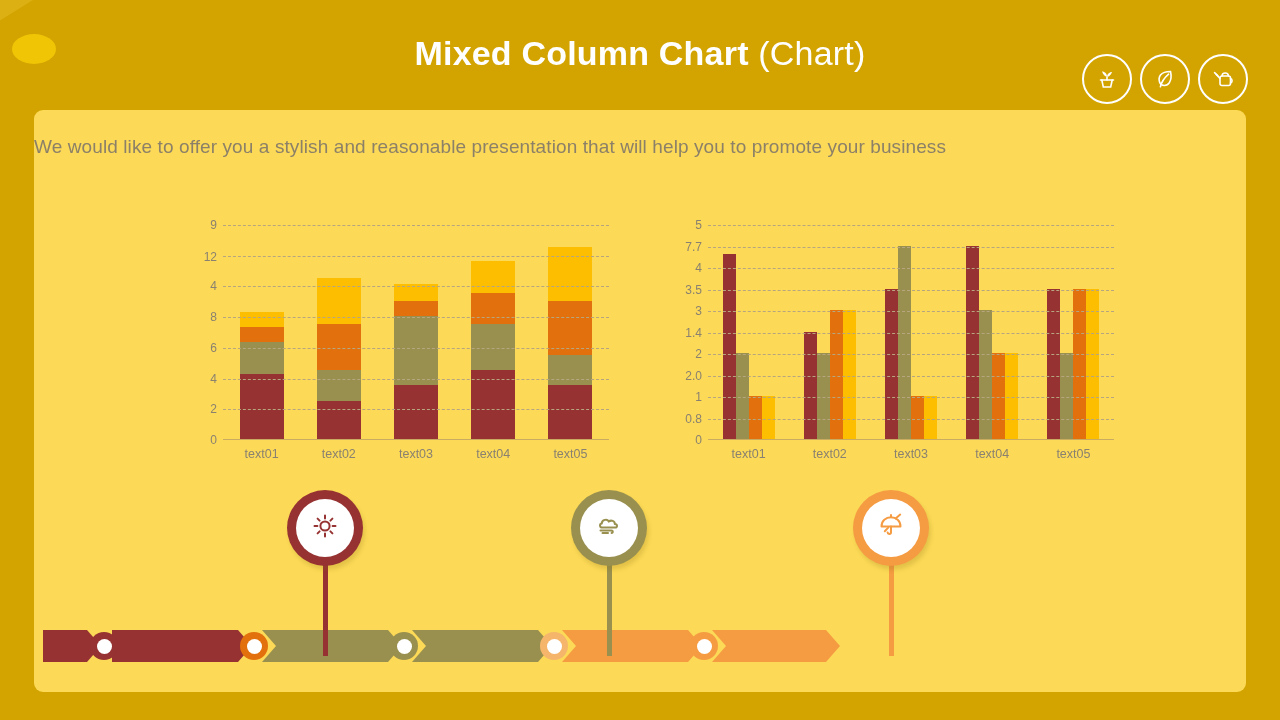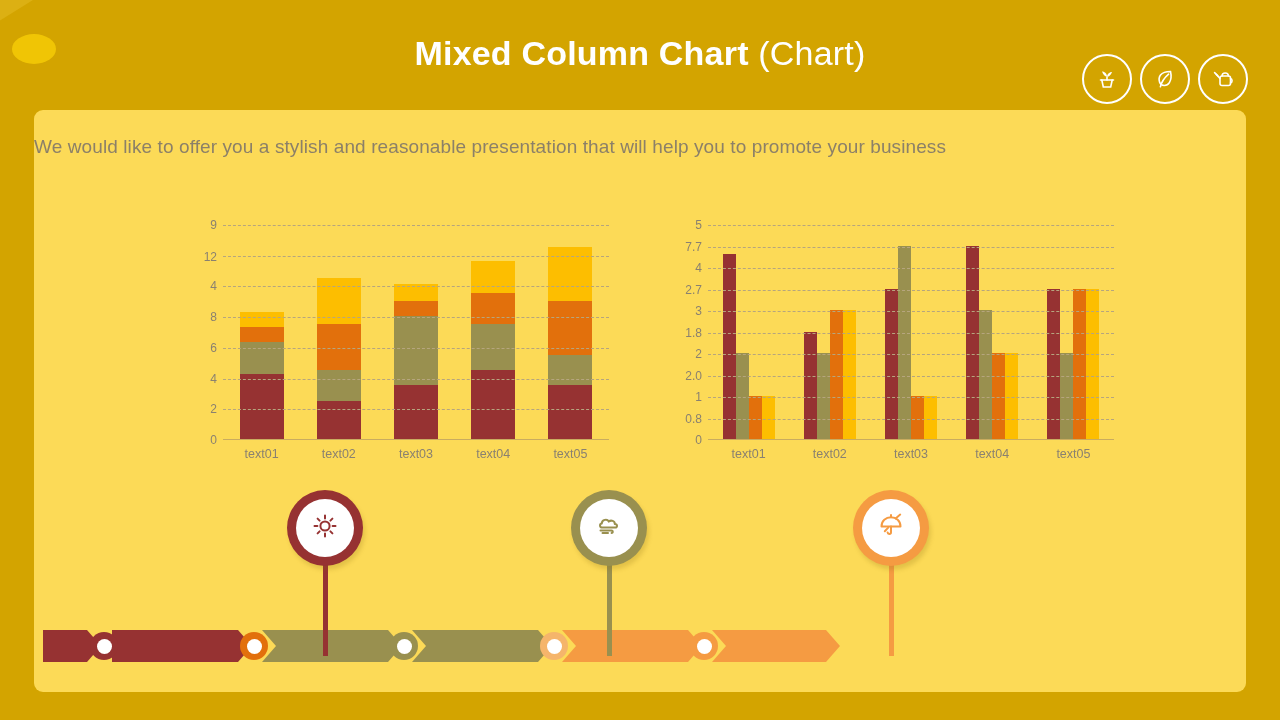--- a/index.html
+++ b/index.html
@@ -355,23 +355,23 @@
     </div>
 
     <div class="chart right">
       <div class="plot-wrap">
         <div class="yaxis">
             <div class="ytick" style="top: 215px;">0</div>
             <div class="ytick" style="top: 193.5px;">0.8</div>
             <div class="ytick" style="top: 172px;">1</div>
             <div class="ytick" style="top: 150.5px;">2.0</div>
             <div class="ytick" style="top: 129px;">2</div>
-            <div class="ytick" style="top: 107.5px;">1.8</div>
+            <div class="ytick" style="top: 107.5px;">1.4</div>
             <div class="ytick" style="top: 86px;">3</div>
-            <div class="ytick" style="top: 64.5px;">2.7</div>
+            <div class="ytick" style="top: 64.5px;">3.5</div>
             <div class="ytick" style="top: 43px;">4</div>
             <div class="ytick" style="top: 21.5px;">7.7</div>
             <div class="ytick" style="top: 0px;">5</div>
           </div>
         <div class="plot">
           <div class="bars">
               <div class="group">
                 <div class="gbar" style="height: 184.9px; background: rgb(150, 50, 50);"></div>
                 <div class="gbar" style="height: 86px; background: rgb(153, 144, 79);"></div>
                 <div class="gbar" style="height: 43px; background: rgb(226, 112, 12);"></div>

